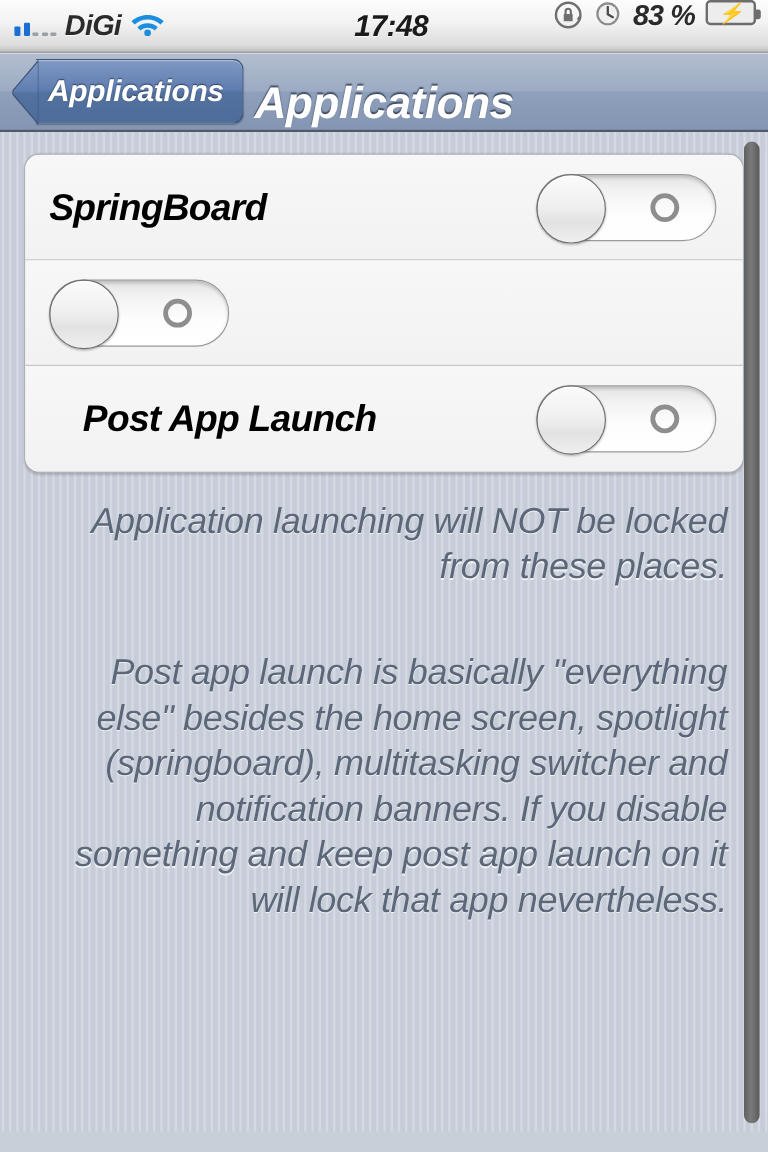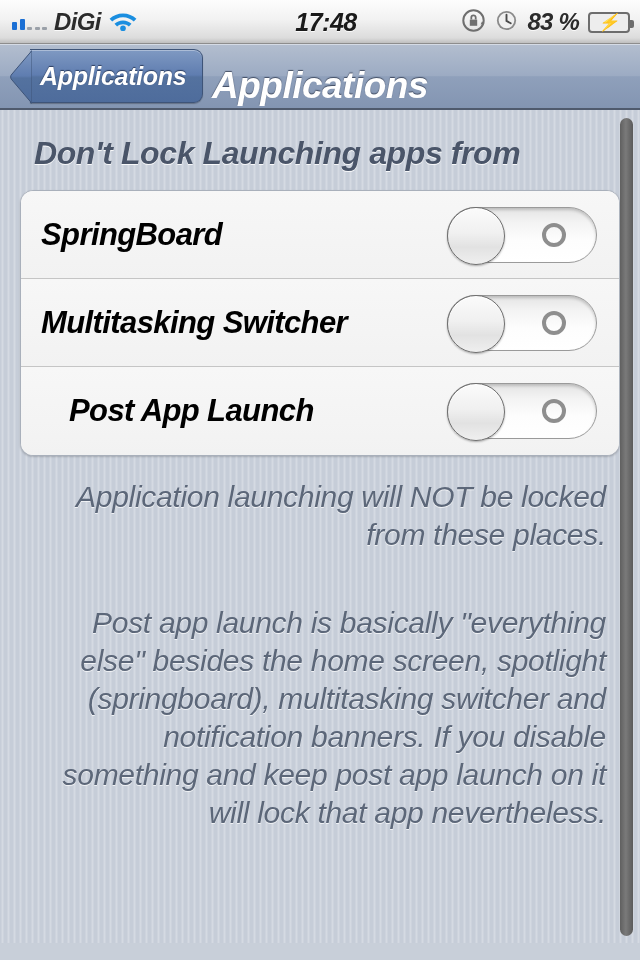--- a/index.html
+++ b/index.html
@@ -23,21 +23,21 @@
     position:relative;
     height:44px;
     width:100%;
     background:linear-gradient(to bottom,#fdfdfd 0%,#f2f2f2 45%,#dcdcdc 88%,#bfbfbf 100%);
     border-bottom:1px solid #8d8d8d;
     display:flex; align-items:center;
   }
   .sb-left { display:flex; align-items:center; padding-left:12px; gap:7px; }
   .sb-right {
     position:absolute; right:10px; top:0; height:44px;
-    display:flex; align-items:center; gap:9px;
+    display:flex; align-items:flex-start; gap:9px;
   }
   .sb-center {
     position:absolute; left:0; right:0; top:0; height:44px;
     display:flex; align-items:center; justify-content:center;
     pointer-events:none;
   }
   .sb-time {
     font-size:25px; font-weight:bold; color:#1a1a1a;
     letter-spacing:-0.5px;
     text-shadow:0 1px 0 rgba(255,255,255,.8);
@@ -289,34 +289,32 @@
       <span class="back-label">Applications</span>
     </div>
 
     <div class="nav-title">
       <span>Applications</span>
     </div>
   </div>
 
   <div class="content">
 
-    <div class="section-header">Don't Lock Launching apps from</div>
 
     <div class="table">
 
       <div class="row">
         <span class="row-label">SpringBoard</span>
         <span class="toggle">
           <span class="o-mark"></span>
           <span class="knob"></span>
         </span>
       </div>
 
       <div class="row">
-        <span class="row-label">Multitasking Switcher</span>
         <span class="toggle">
           <span class="o-mark"></span>
           <span class="knob"></span>
         </span>
       </div>
 
 
       <div class="row">
         <span class="row-label">Post App Launch</span>
         <span class="toggle">

